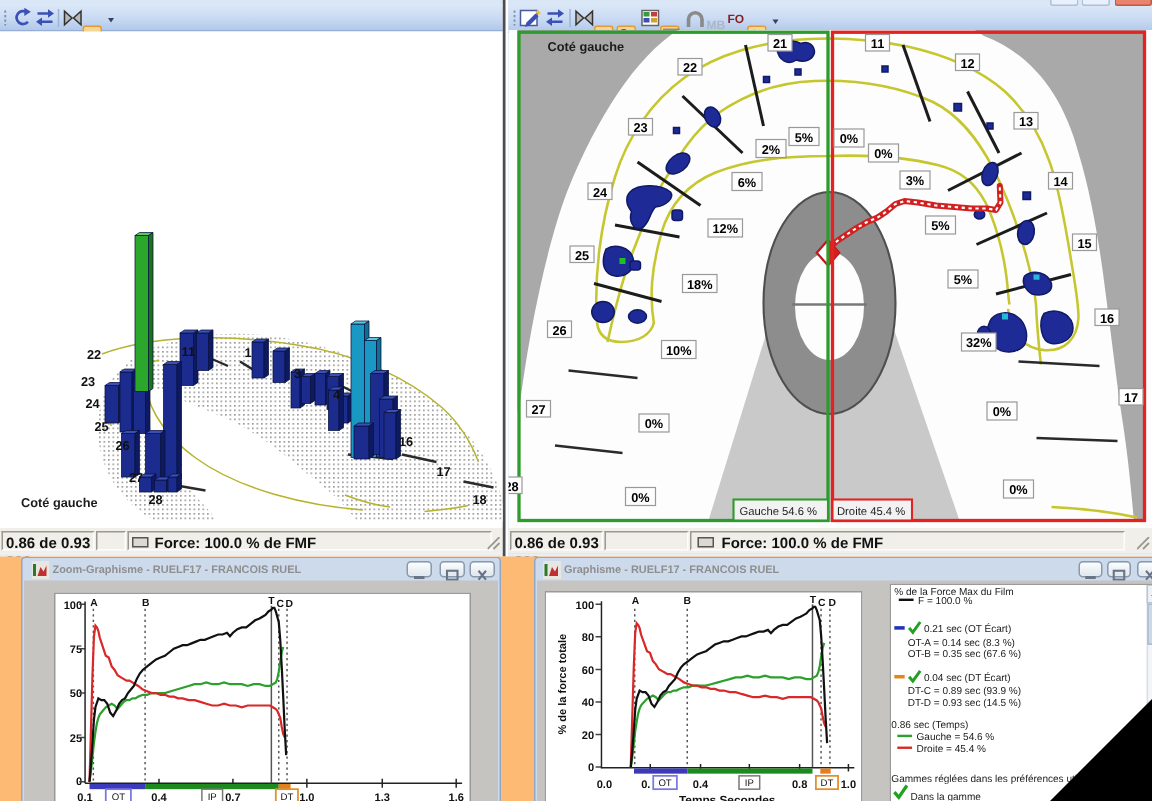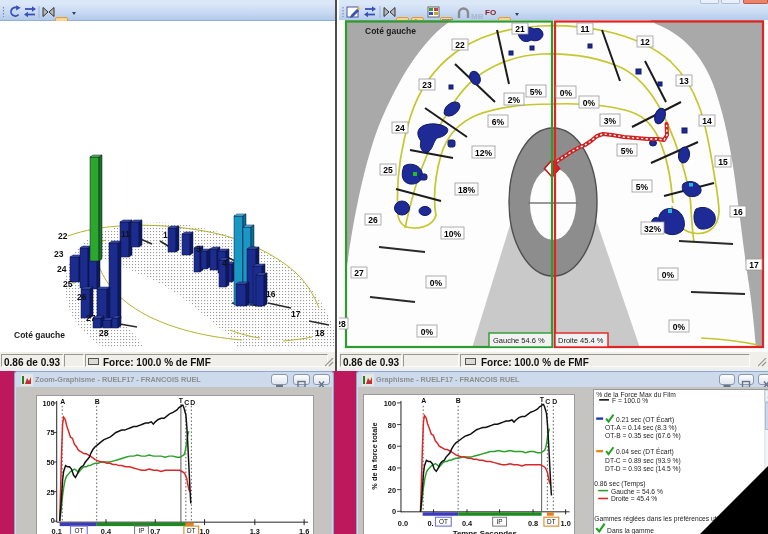--- a/index.html
+++ b/index.html
@@ -551,21 +551,21 @@
           </g>
         </svg>
   </div>
   <div class="abs" style="left:0;top:369px;width:429px;height:2px;background:#e8eef8"></div>
 </div>
 
 <div class="abs" style="left:700px;top:0;width:19px;height:4px;background:#e7f0fb;border:1px solid #aebfd8;border-top:none;border-radius:0 0 2px 2px"></div>
 <div class="abs" style="left:721px;top:0;width:19px;height:4px;background:#e7f0fb;border:1px solid #aebfd8;border-top:none;border-radius:0 0 2px 2px"></div>
 <div class="abs" style="left:743px;top:0;width:25px;height:4px;background:#e8836d;border:1px solid #c4573f;border-top:none;border-radius:0 0 2px 2px"></div>
 
-<div class="abs" style="left:0;top:371px;width:768px;height:163px;background:#be185d" id="mdi">
+<div class="abs" style="left:0;top:371px;width:768px;height:163px;background:#fdba74" id="mdi">
 <div class="abs" style="left:14px;top:0;width:320px;height:163px;background:#ccdaec;border:1px solid #93a6c2;border-bottom:none;border-radius:3px 3px 0 0">
  <svg width="12" height="12" viewBox="0 0 12 12" style="position:absolute;left:6px;top:2px">
           <rect width="12" height="12" fill="#e8e6e0"></rect>
           <rect x="1" y="2" width="2" height="8" fill="#2a7a2a"></rect>
           <path d="M4 10 L6 4 L8 7 L10 3 L10 10 Z" fill="#c03030"></path>
         </svg>
  <span class="titletxt" style="position:absolute;left:20px;top:3px">Zoom-Graphisme - RUELF17 - FRANCOIS  RUEL</span>
  <div class="wbtn" style="left:256px"><svg width="15" height="9" viewBox="0 0 15 9">
             <rect x="4" y="5" width="7" height="2" fill="#6a7488"></rect>
           </svg></div>

